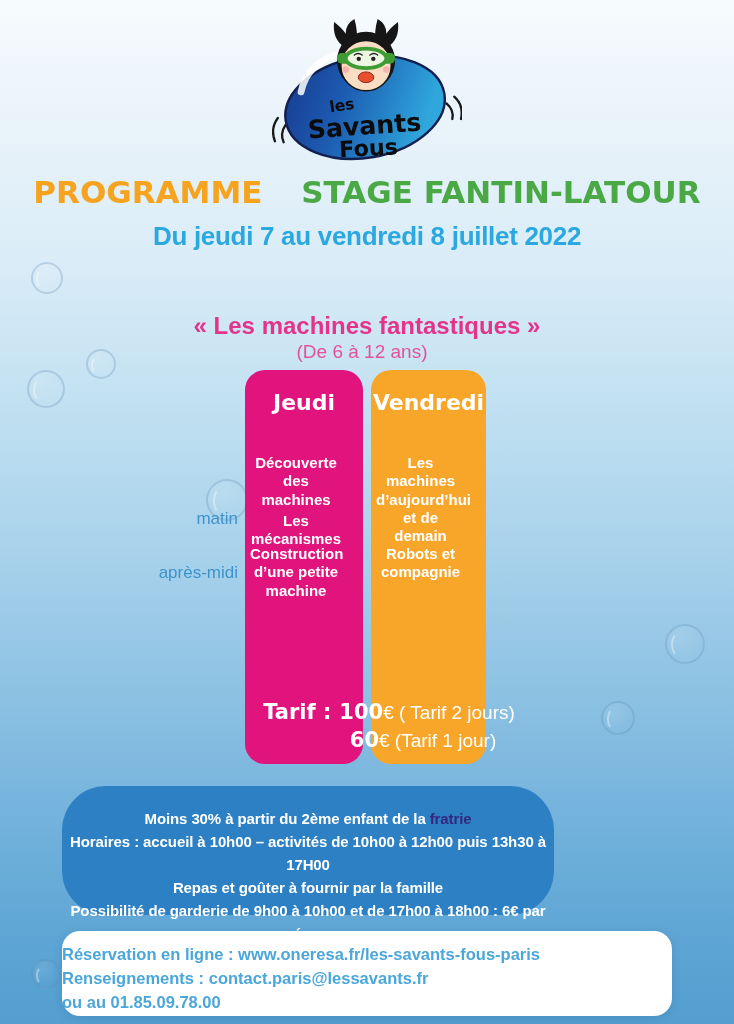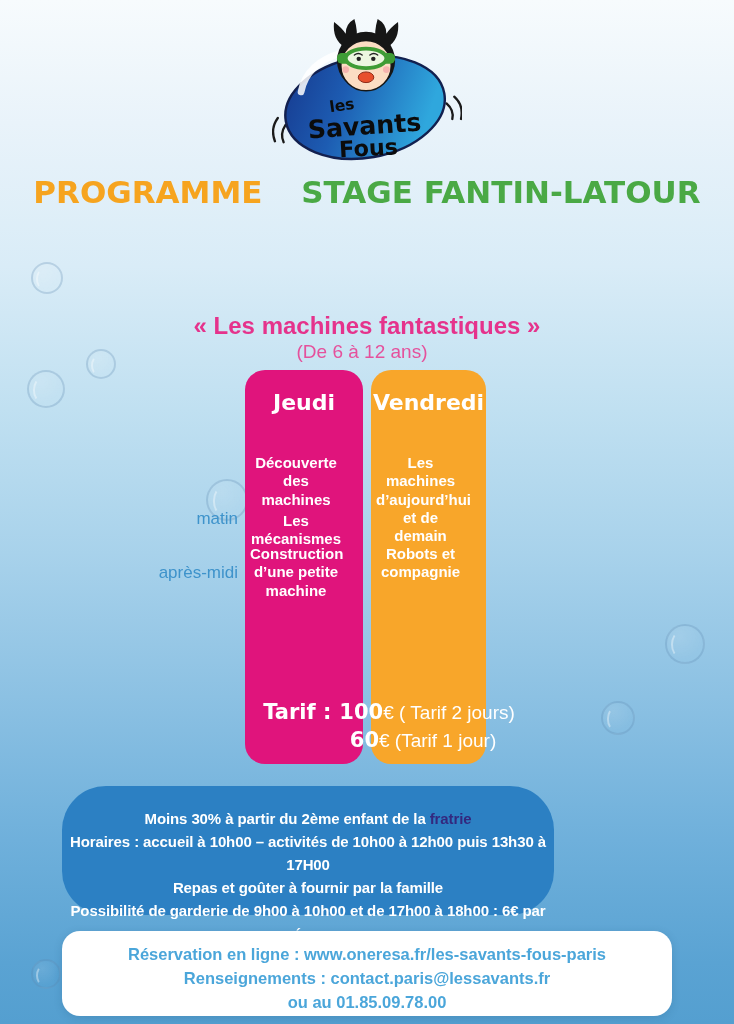--- a/index.html
+++ b/index.html
@@ -47,21 +47,21 @@
   .pricing .big{font-weight:bold;font-size:21px;font-family:"DejaVu Sans",sans-serif;}
   .pricing .small{font-size:19px;}
   .price-line2{transform:translateX(34px);}
   
   .info-box{position:absolute;left:62px;top:786px;width:492px;height:129px;background:#2c80c3;
             border-radius:44px;color:#fff;text-align:center;font-weight:bold;font-size:15px;
             line-height:23px;padding-top:21px;box-sizing:border-box;letter-spacing:-0.1px;}
   .fratrie{color:#33287f;margin-left:4px;}
   
   .contact-box{position:absolute;left:62px;top:931px;width:610px;height:85px;background:#ffffff;
-            border-radius:18px;color:#4ba6da;text-align:center;font-weight:bold;font-size:16.5px;
+            border-radius:18px;color:#4ba6da;text-align:left;font-weight:bold;font-size:16.5px;
             line-height:24px;padding-top:11px;box-sizing:border-box;
             box-shadow:0 2px 8px rgba(20,70,110,0.18);}
 </style>
 </head>
 <body>
 
 <div class="page">
 
   <div class="bubble" style="left:31px;top:262px;width:28px;height:28px;"></div>
   <div class="bubble" style="left:86px;top:349px;width:26px;height:26px;"></div>
@@ -112,20 +112,21 @@
       <text x="60" y="103" font-size="16" transform="rotate(-8 60 103)">les</text>
       <text x="96" y="126" font-size="26" text-anchor="middle" transform="rotate(-4 96 126)">Savants</text>
       <text x="100" y="148" font-size="23" text-anchor="middle" transform="rotate(-3 100 148)">Fous</text>
     </g>
   </svg>
 
   <div class="title">
     <span class="t-orange">PROGRAMME</span>
     <span class="t-green">STAGE FANTIN-LATOUR</span>
   </div>
+  <div class="subtitle">Du jeudi 7 au vendredi 8 juillet 2022</div>
 
   <div class="workshop-title">« Les machines fantastiques »</div>
   <div class="age-range">(De 6 à 12 ans)</div>
 
   <div class="time-label time-matin">matin</div>
   <div class="time-label time-apresmidi">après-midi</div>
 
   <div class="day-col col-jeudi">
     <div class="day-header">Jeudi</div>
     <div class="activity a-top">Découverte des machines</div>

